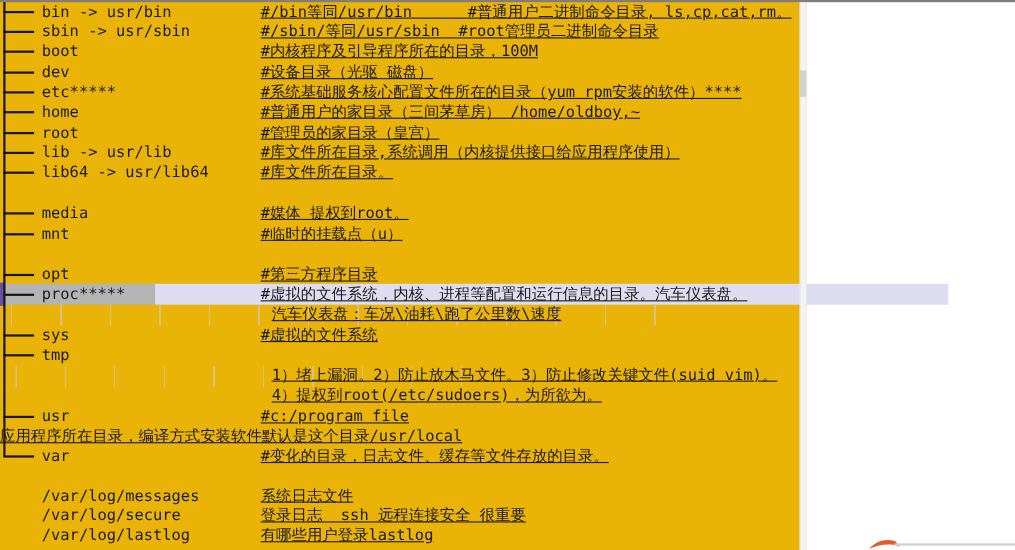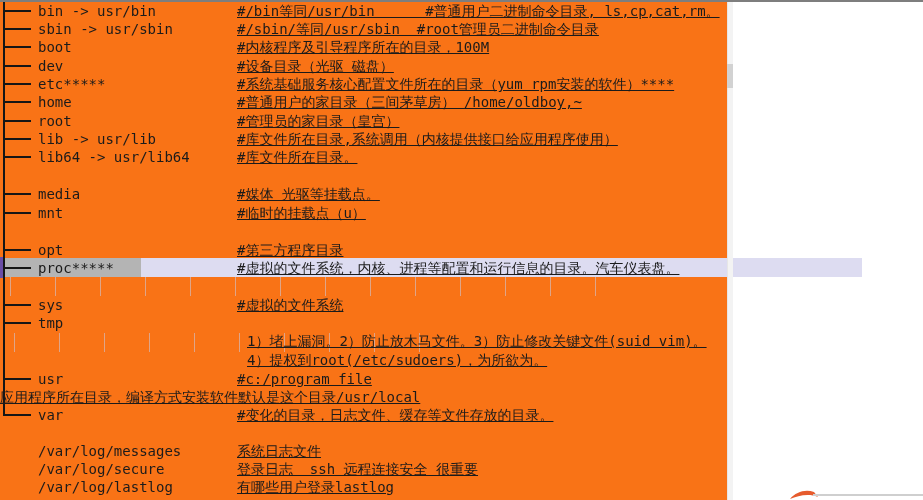--- a/index.html
+++ b/index.html
@@ -2,21 +2,21 @@
 <html><head>
 <meta charset="utf-8">
 <style>
   * { margin:0; padding:0; box-sizing:border-box; }
   html,body { width:923px; height:500px; overflow:hidden; }
   body {
     background:#ffffff;
     font-family:"DejaVu Sans Mono","Liberation Mono",monospace;
     color:#1b1b1b;
   }
-  .page { position:relative; width:733px; height:500px; background:#f97316; }
+  .page { position:relative; width:733px; height:500px; background:#eab308; }
 
   .topline { position:absolute; top:0; left:0; width:923px; height:2px; background:#7e7e7e; }
 
   
   .vline { position:absolute; left:3px; top:2px; width:2px; height:413px; background:#161616; }
 
   
   .row { position:absolute; left:0; width:916px; display:flex; padding-left:38px;
          font-size:14px; line-height:18px; white-space:pre; }
   .row .lab { flex:0 0 199px; }
@@ -60,24 +60,25 @@
 
   <div class="row" style="top:2px"><span class="tick"></span><span class="lab">bin -&gt; usr/bin</span><span class="com">#/bin等同/usr/bin      #普通用户二进制命令目录, ls,cp,cat,rm。</span></div>
   <div class="row" style="top:20px"><span class="tick"></span><span class="lab">sbin -&gt; usr/sbin</span><span class="com">#/sbin/等同/usr/sbin  #root管理员二进制命令目录</span></div>
   <div class="row" style="top:38px"><span class="tick"></span><span class="lab">boot</span><span class="com">#内核程序及引导程序所在的目录，100M</span></div>
   <div class="row" style="top:57px"><span class="tick"></span><span class="lab">dev</span><span class="com">#设备目录（光驱 磁盘）</span></div>
   <div class="row" style="top:75px"><span class="tick"></span><span class="lab">etc*****</span><span class="com">#系统基础服务核心配置文件所在的目录（yum rpm安装的软件）****</span></div>
   <div class="row" style="top:93px"><span class="tick"></span><span class="lab">home</span><span class="com">#普通用户的家目录（三间茅草房） /home/oldboy,~</span></div>
   <div class="row" style="top:112px"><span class="tick"></span><span class="lab">root</span><span class="com">#管理员的家目录（皇宫）</span></div>
   <div class="row" style="top:130px"><span class="tick"></span><span class="lab">lib -&gt; usr/lib</span><span class="com">#库文件所在目录,系统调用（内核提供接口给应用程序使用）</span></div>
   <div class="row" style="top:148px"><span class="tick"></span><span class="lab">lib64 -&gt; usr/lib64</span><span class="com">#库文件所在目录。</span></div>
-  <div class="row" style="top:185px"><span class="tick"></span><span class="lab">media</span><span class="com">#媒体 光驱等挂载点。</span></div>
+  <div class="row" style="top:185px"><span class="tick"></span><span class="lab">media</span><span class="com">#媒体 提权到root。</span></div>
   <div class="row" style="top:241px"><span class="tick"></span><span class="lab">opt</span><span class="com">#第三方程序目录</span></div>
   <div class="row" style="top:204px"><span class="tick"></span><span class="lab">mnt</span><span class="com">#临时的挂载点（u）</span></div>
   <div class="row" style="top:259px"><span class="tick"></span><span class="lab">proc*****</span><span class="com">#虚拟的文件系统，内核、进程等配置和运行信息的目录。汽车仪表盘。</span></div>
+  <div class="row cont" style="top:277px"><span class="com">汽车仪表盘：车况\油耗\跑了公里数\速度</span></div>
   <div class="row" style="top:296px"><span class="tick"></span><span class="lab">sys</span><span class="com">#虚拟的文件系统</span></div>
   <div class="row" style="top:314px"><span class="tick"></span><span class="lab">tmp</span></div>
   <div class="row cont" style="top:332px"><span class="com">1）堵上漏洞。2）防止放木马文件。3）防止修改关键文件(suid vim)。</span></div>
   <div class="row cont" style="top:351px"><span class="com">4）提权到root(/etc/sudoers)，为所欲为。</span></div>
   <div class="row" style="top:370px"><span class="tick"></span><span class="lab">usr</span><span class="com">#c:/program file</span></div>
   <div class="row full" style="top:388px"><span class="com">应用程序所在目录，编译方式安装软件默认是这个目录/usr/local</span></div>
   <div class="row" style="top:406px"><span class="tick"></span><span class="lab">var</span><span class="com">#变化的目录，日志文件、缓存等文件存放的目录。</span></div>
   <div class="row" style="top:442px"><span class="lab">/var/log/messages</span><span class="com">系统日志文件</span></div>
   <div class="row" style="top:460px"><span class="lab">/var/log/secure</span><span class="com">登录日志  ssh 远程连接安全 很重要</span></div>
   <div class="row" style="top:478px"><span class="lab">/var/log/lastlog</span><span class="com">有哪些用户登录lastlog</span></div>

